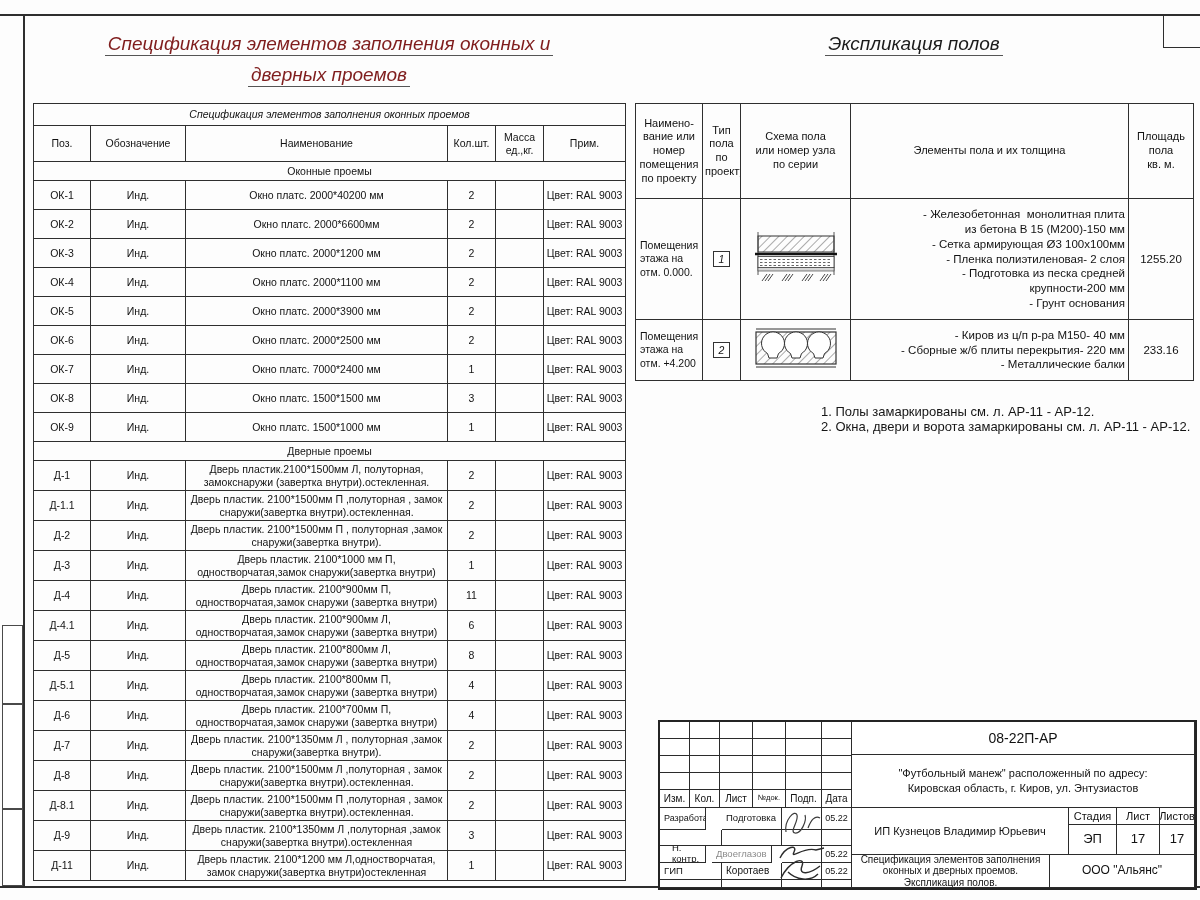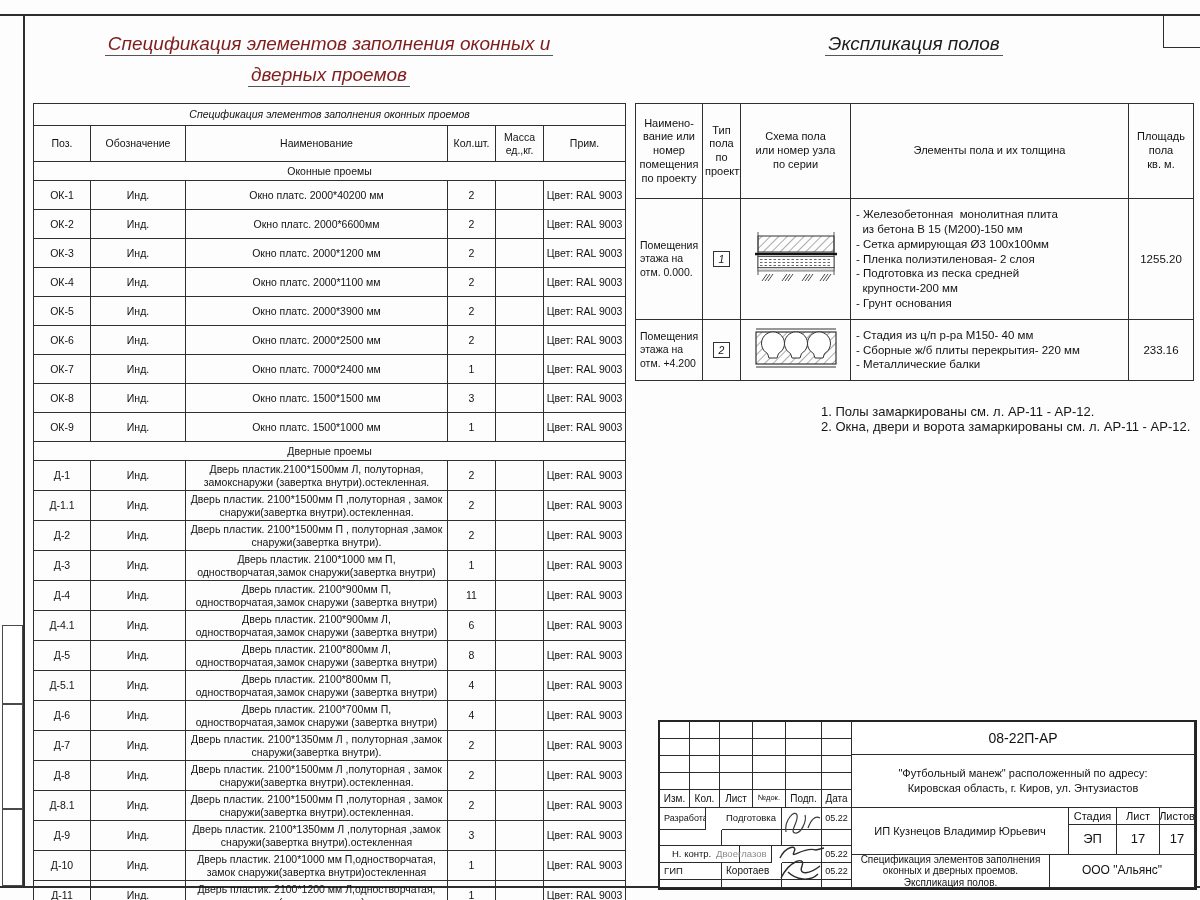--- a/index.html
+++ b/index.html
@@ -34,21 +34,21 @@
   .spec tbody.door td{height:27px;}
   
   .floors{left:635px;top:103px;width:558px;font-size:11px;border:1.5px solid #2a2a2a;}
   .floors td,.floors th{border:1px solid #2f2f2f;vertical-align:middle;text-align:center;
     padding:1px 2px;font-weight:normal;color:#121212;overflow:hidden;}
   .floors .hdr th{height:92px;font-size:11px;line-height:1.25;}
   .floors tr.r1 td{height:116px;}
   .floors tr.r2 td{height:56px;}
   .room-cell{font-size:10.5px;text-align:left !important;padding-left:4px !important;line-height:1.3;}
   .elements-cell{text-align:left !important;padding:2px 3px 2px 5px !important;font-size:11.5px;}
-  .el-line{display:flex;justify-content:flex-start;white-space:pre;line-height:1.3;}
+  .el-line{display:flex;justify-content:flex-end;white-space:pre;line-height:1.3;}
   .area-cell{font-size:11.5px;}
   .type-box{display:inline-block;min-width:13px;height:14px;border:1px solid #333;
     font-style:italic;font-size:10.5px;line-height:14px;padding:0 1px;background:#fff;}
   
   .notes{left:635px;top:404px;width:558px;font-size:13px;line-height:15px;padding-left:186px;box-sizing:border-box;}
   
   .tb{left:658px;top:720px;width:535px;height:166px;border:2px solid #242424;box-sizing:content-box;background:#fff;}
   .tb-cell{position:absolute;box-sizing:border-box;border-right:1px solid #2b2b2b;border-bottom:1px solid #2b2b2b;
     display:flex;align-items:center;justify-content:center;text-align:center;line-height:1.15;color:#121212;overflow:hidden;}
   .tb-cell.left{justify-content:flex-start;text-align:left;padding-left:4px;}
@@ -274,28 +274,20 @@
       <td>Дверь пластик. 2100*1500мм П ,полуторная , замок снаружи(завертка внутри).остекленная.</td>
       <td>2</td>
       <td></td>
       <td>Цвет: RAL 9003</td>
     </tr>
       <tr>
       <td>Д-9</td>
       <td>Инд.</td>
       <td>Дверь пластик. 2100*1350мм Л ,полуторная ,замок снаружи(завертка внутри).остекленная</td>
       <td>3</td>
-      <td></td>
-      <td>Цвет: RAL 9003</td>
-    </tr>
-      <tr>
-      <td>Д-10</td>
-      <td>Инд.</td>
-      <td>Дверь пластик. 2100*1000 мм П,одностворчатая, замок снаружи(завертка внутри)остекленная</td>
-      <td>1</td>
       <td></td>
       <td>Цвет: RAL 9003</td>
     </tr>
       <tr>
       <td>Д-11</td>
       <td>Инд.</td>
       <td>Дверь пластик. 2100*1200 мм Л,одностворчатая, замок снаружи(завертка внутри)остекленная</td>
       <td>1</td>
       <td></td>
       <td>Цвет: RAL 9003</td>
@@ -412,21 +404,21 @@
           <g fill="#fff" stroke="#333" stroke-width="1">
             <path d="M 25,34 L 23.5,29.5 A 11.5,11.5 0 1 1 34.5,29.5 L 33,34 Z"></path>
             <path d="M 48,34 L 46.5,29.5 A 11.5,11.5 0 1 1 57.5,29.5 L 56,34 Z"></path>
             <path d="M 71,34 L 69.5,29.5 A 11.5,11.5 0 1 1 80.5,29.5 L 79,34 Z"></path>
           </g>
         </svg>
       </td>
       <td class="elements-cell">
         <div>
             <div class="el-line">
-            <span>- Стадия из ц/п р-ра М150</span><span>- 40 мм</span>
+            <span>- Киров из ц/п р-ра М150</span><span>- 40 мм</span>
           </div>
             <div class="el-line">
             <span>- Сборные ж/б плиты перекрытия</span><span>- 220 мм</span>
           </div>
             <div class="el-line">
             <span>- Металлические балки</span><span></span>
           </div>
           </div>
       </td>
       <td class="area-cell">233.16</td>
@@ -474,21 +466,21 @@
   <div class="tb-cell" style="left:162px;top:68px;width:30px;height:18px;font-size:10px;">Дата</div>
 
   <div class="tb-cell left" style="left:0;top:86px;width:46px;height:22px;font-size:9px;">Разработал</div>
   <div class="tb-cell left" style="left:62px;top:86px;width:60px;height:22px;font-size:9.5px;">Подготовка</div>
   <div class="tb-cell" style="left:122px;top:86px;width:40px;height:22px;"></div>
   <div class="tb-cell" style="left:162px;top:86px;width:30px;height:22px;font-size:9px;">05.22</div>
   <div class="tb-cell" style="left:0;top:108px;width:62px;height:16px;"></div>
   <div class="tb-cell" style="left:62px;top:108px;width:60px;height:16px;"></div>
   <div class="tb-cell" style="left:122px;top:108px;width:40px;height:16px;"></div>
   <div class="tb-cell" style="left:162px;top:108px;width:30px;height:16px;"></div>
-  <div class="tb-cell left" style="left:0;top:124px;width:80px;height:17px;font-size:9.5px;padding-left:12px;">Н. контр.</div>
+  <div class="tb-cell left" style="left:0;top:124px;width:46px;height:17px;font-size:9.5px;padding-left:12px;">Н. контр.</div>
   <div class="tb-cell left faded" style="left:52px;top:124px;width:60px;height:17px;font-size:9.5px;">Двоеглазов</div>
   <div class="tb-cell" style="left:122px;top:124px;width:40px;height:17px;"></div>
   <div class="tb-cell" style="left:162px;top:124px;width:30px;height:17px;font-size:9px;">05.22</div>
   <div class="tb-cell left" style="left:0;top:141px;width:62px;height:17px;font-size:9.5px;">ГИП</div>
   <div class="tb-cell left" style="left:62px;top:141px;width:60px;height:17px;font-size:10px;">Коротаев</div>
   <div class="tb-cell" style="left:122px;top:141px;width:40px;height:17px;"></div>
   <div class="tb-cell" style="left:162px;top:141px;width:30px;height:17px;font-size:9px;">05.22</div>
   <div class="tb-cell" style="left:0;top:158px;width:62px;height:8px;"></div>
   <div class="tb-cell" style="left:62px;top:158px;width:60px;height:8px;"></div>
   <div class="tb-cell" style="left:122px;top:158px;width:40px;height:8px;"></div>

